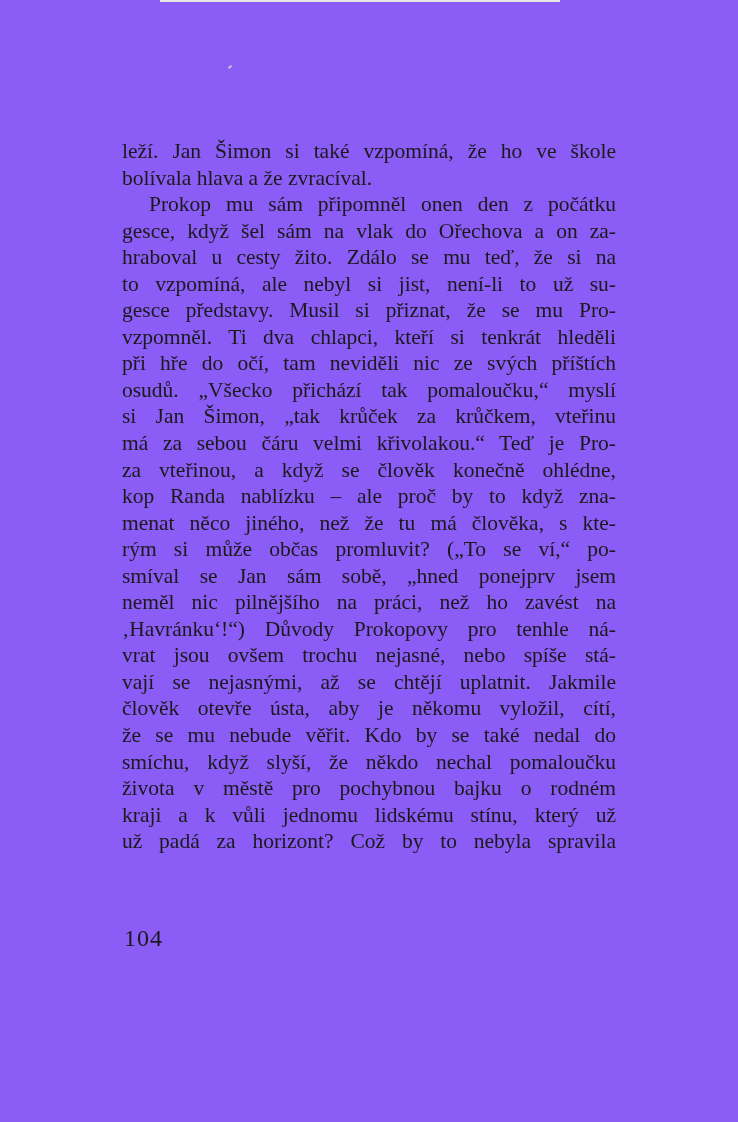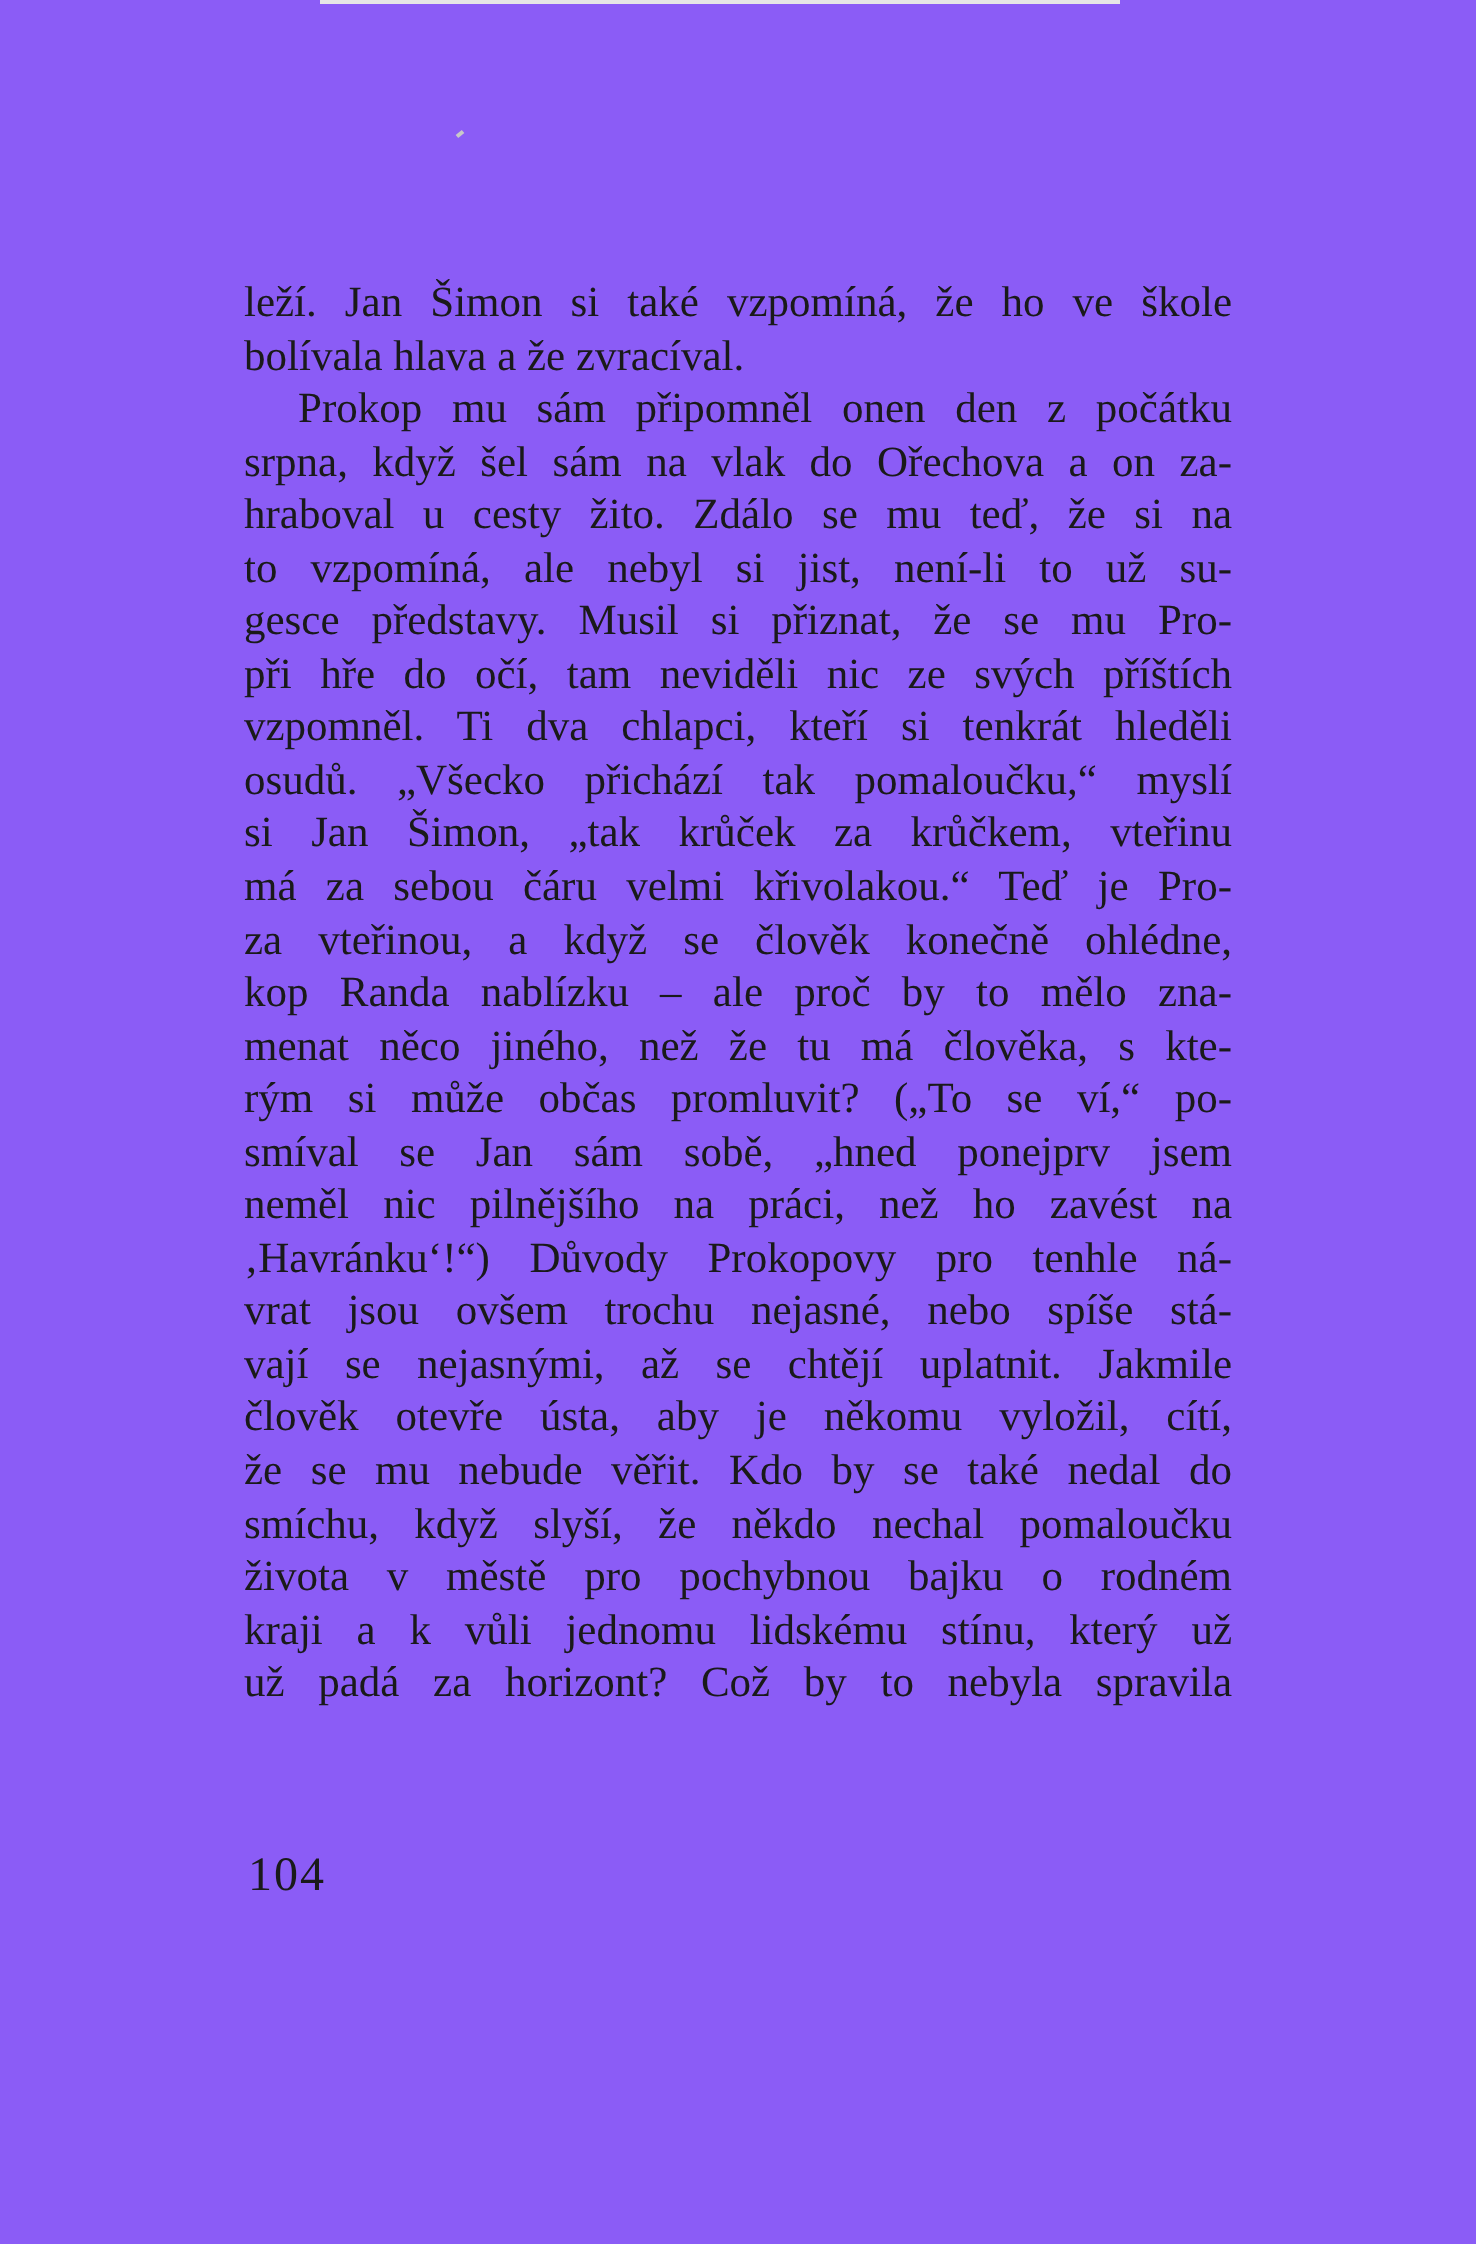--- a/index.html
+++ b/index.html
@@ -77,31 +77,31 @@
 <div class="page">
   <div class="top-edge"></div>
   <div class="speck"></div>
 
   <div class="text-block">
 
     <span class="line">leží. Jan Šimon si také vzpomíná, že ho ve škole</span>
     <span class="line last">bolívala hlava a že zvracíval.</span>
 
     <span class="line indent">Prokop mu sám připomněl onen den z počátku</span>
-    <span class="line">srpna, když šel sám na vlak do Ořechova a on za-</span>
+    <span class="line">gesce, když šel sám na vlak do Ořechova a on za-</span>
     <span class="line">hraboval u cesty žito. Zdálo se mu teď, že si na</span>
     <span class="line">to vzpomíná, ale nebyl si jist, není-li to už su-</span>
     <span class="line">gesce představy. Musil si přiznat, že se mu Pro-</span>
+    <span class="line">vzpomněl. Ti dva chlapci, kteří si tenkrát hleděli</span>
     <span class="line">při hře do očí, tam neviděli nic ze svých příštích</span>
-    <span class="line">vzpomněl. Ti dva chlapci, kteří si tenkrát hleděli</span>
     <span class="line">osudů. „Všecko přichází tak pomaloučku,“ myslí</span>
     <span class="line">si Jan Šimon, „tak krůček za krůčkem, vteřinu</span>
     <span class="line">má za sebou čáru velmi křivolakou.“ Teď je Pro-</span>
     <span class="line">za vteřinou, a když se člověk konečně ohlédne,</span>
-    <span class="line">kop Randa nablízku – ale proč by to mělo zna-</span>
+    <span class="line">kop Randa nablízku – ale proč by to když zna-</span>
     <span class="line">menat něco jiného, než že tu má člověka, s kte-</span>
     <span class="line">rým si může občas promluvit? („To se ví,“ po-</span>
     <span class="line">smíval se Jan sám sobě, „hned ponejprv jsem</span>
     <span class="line">neměl nic pilnějšího na práci, než ho zavést na</span>
     <span class="line">‚Havránku‘!“) Důvody Prokopovy pro tenhle ná-</span>
     <span class="line">vrat jsou ovšem trochu nejasné, nebo spíše stá-</span>
     <span class="line">vají se nejasnými, až se chtějí uplatnit. Jakmile</span>
     <span class="line">člověk otevře ústa, aby je někomu vyložil, cítí,</span>
     <span class="line">že se mu nebude věřit. Kdo by se také nedal do</span>
     <span class="line">smíchu, když slyší, že někdo nechal pomaloučku</span>

